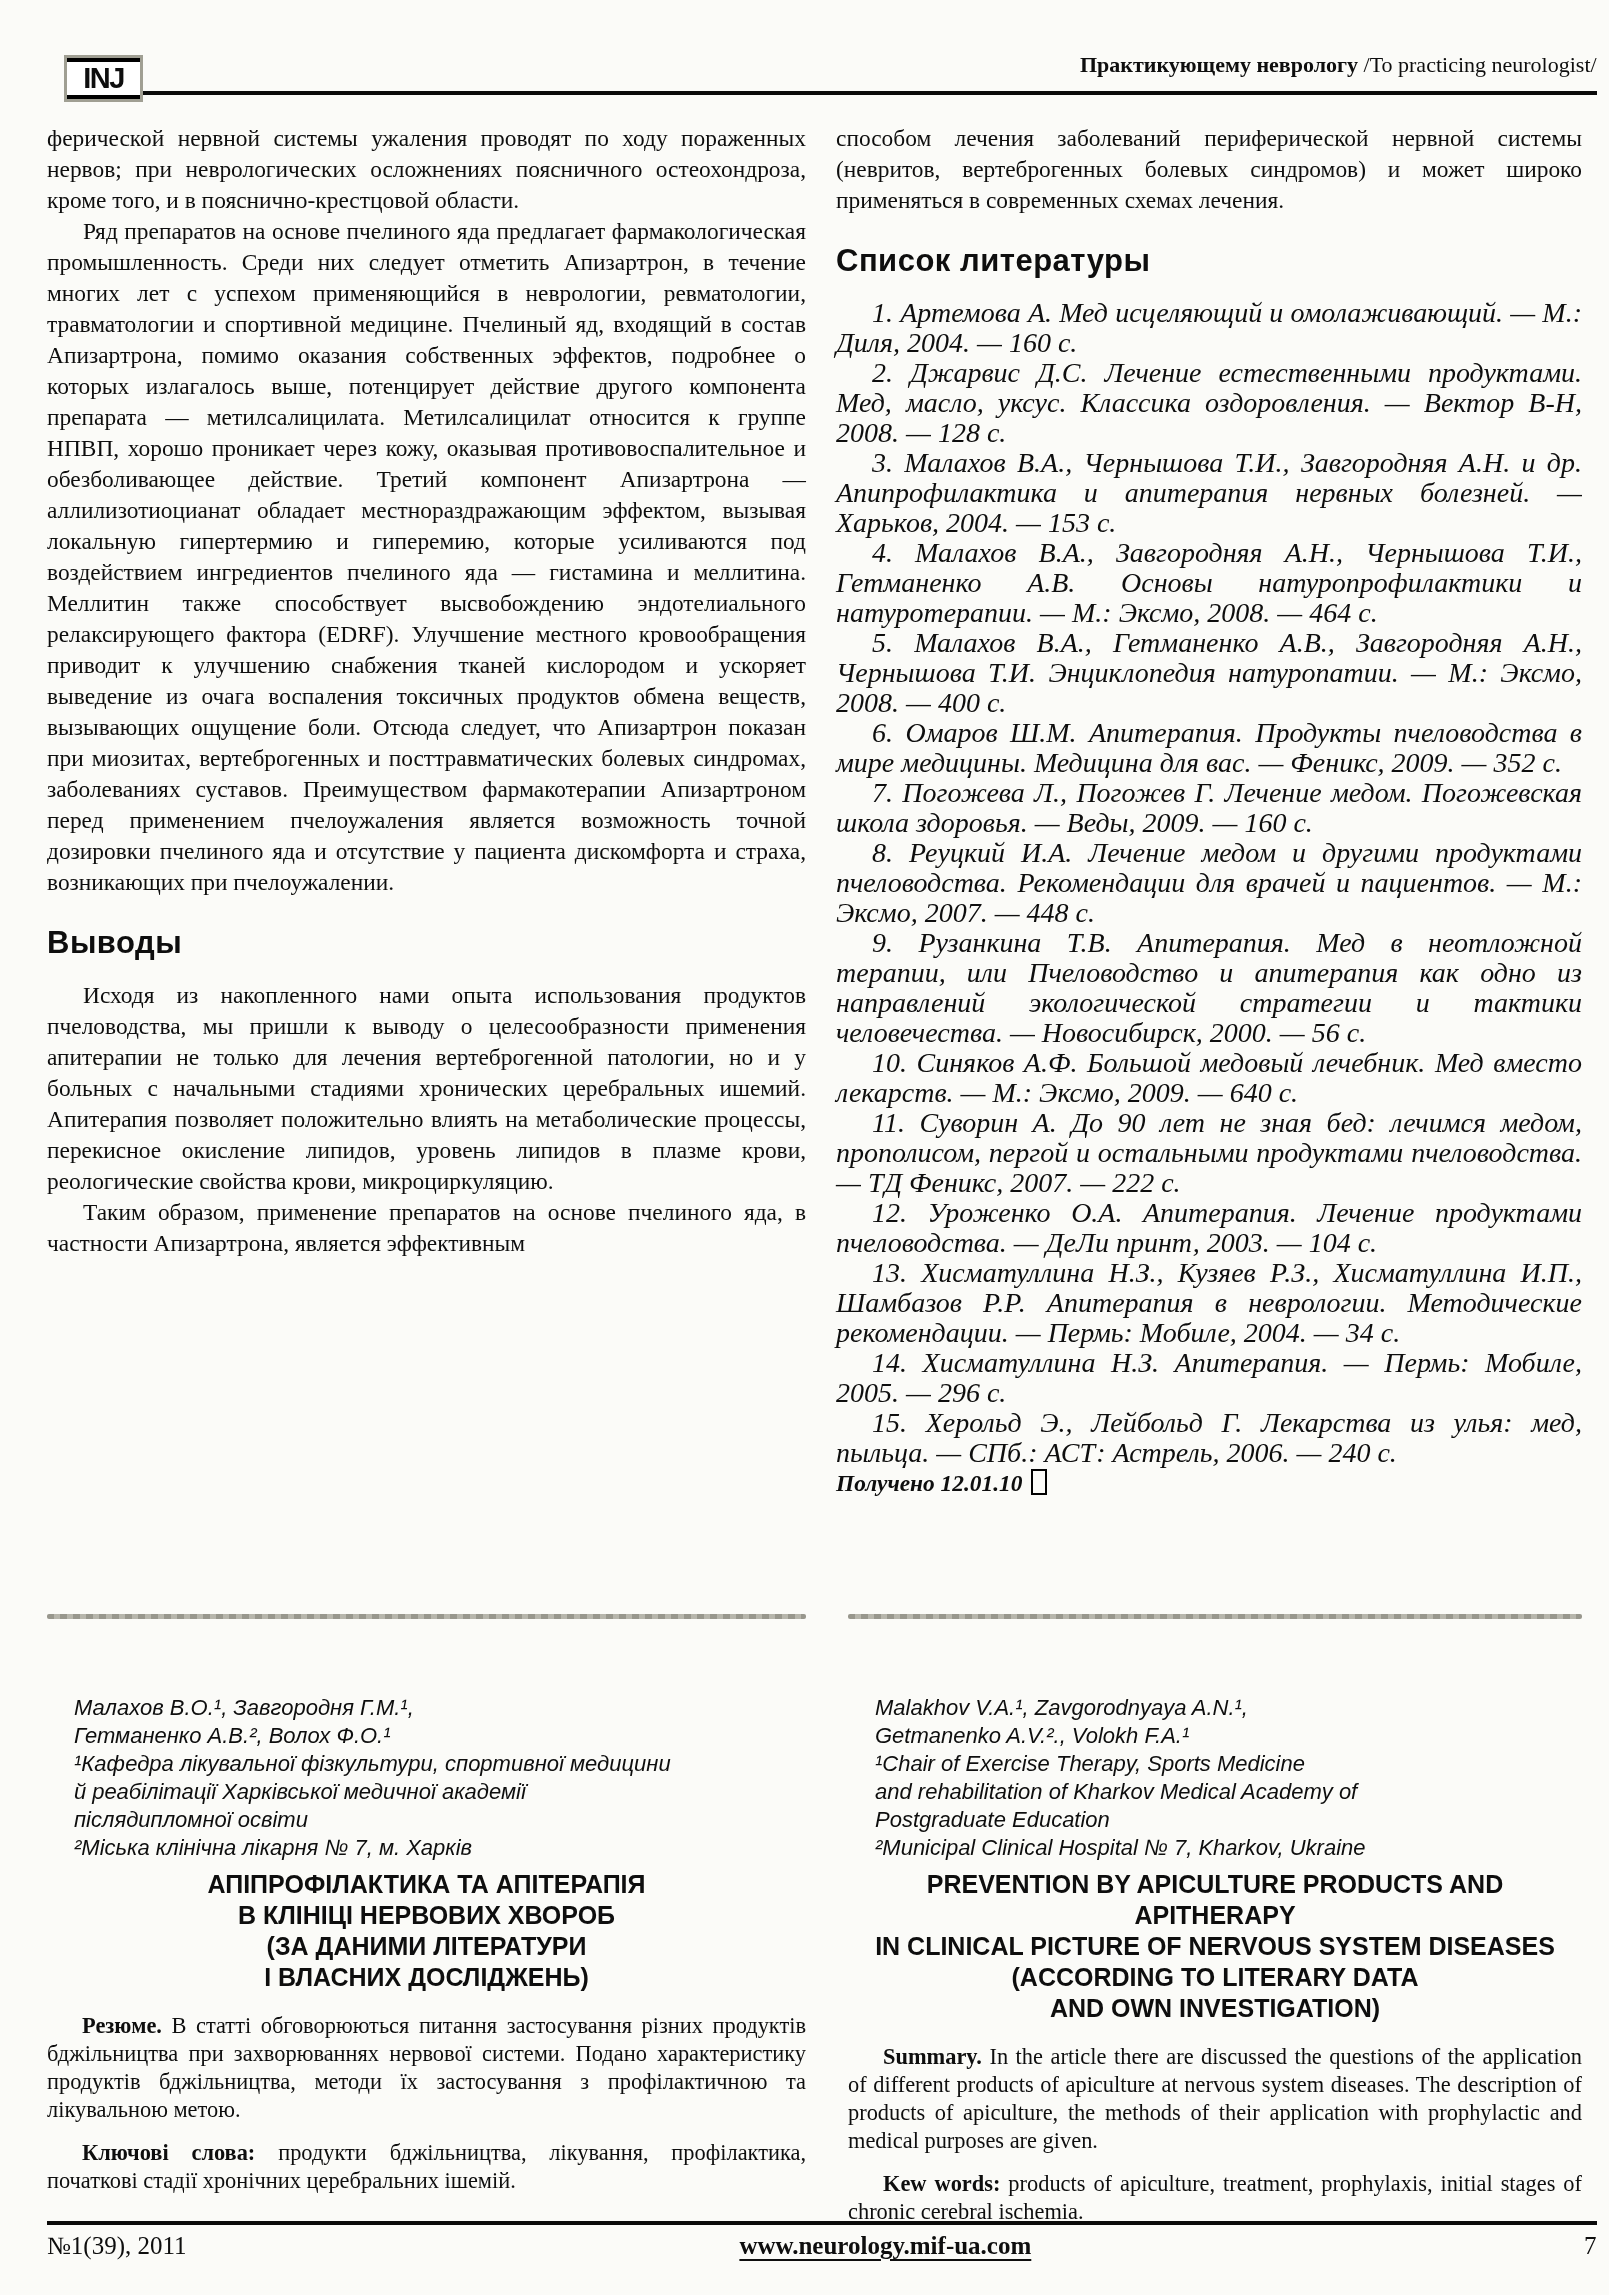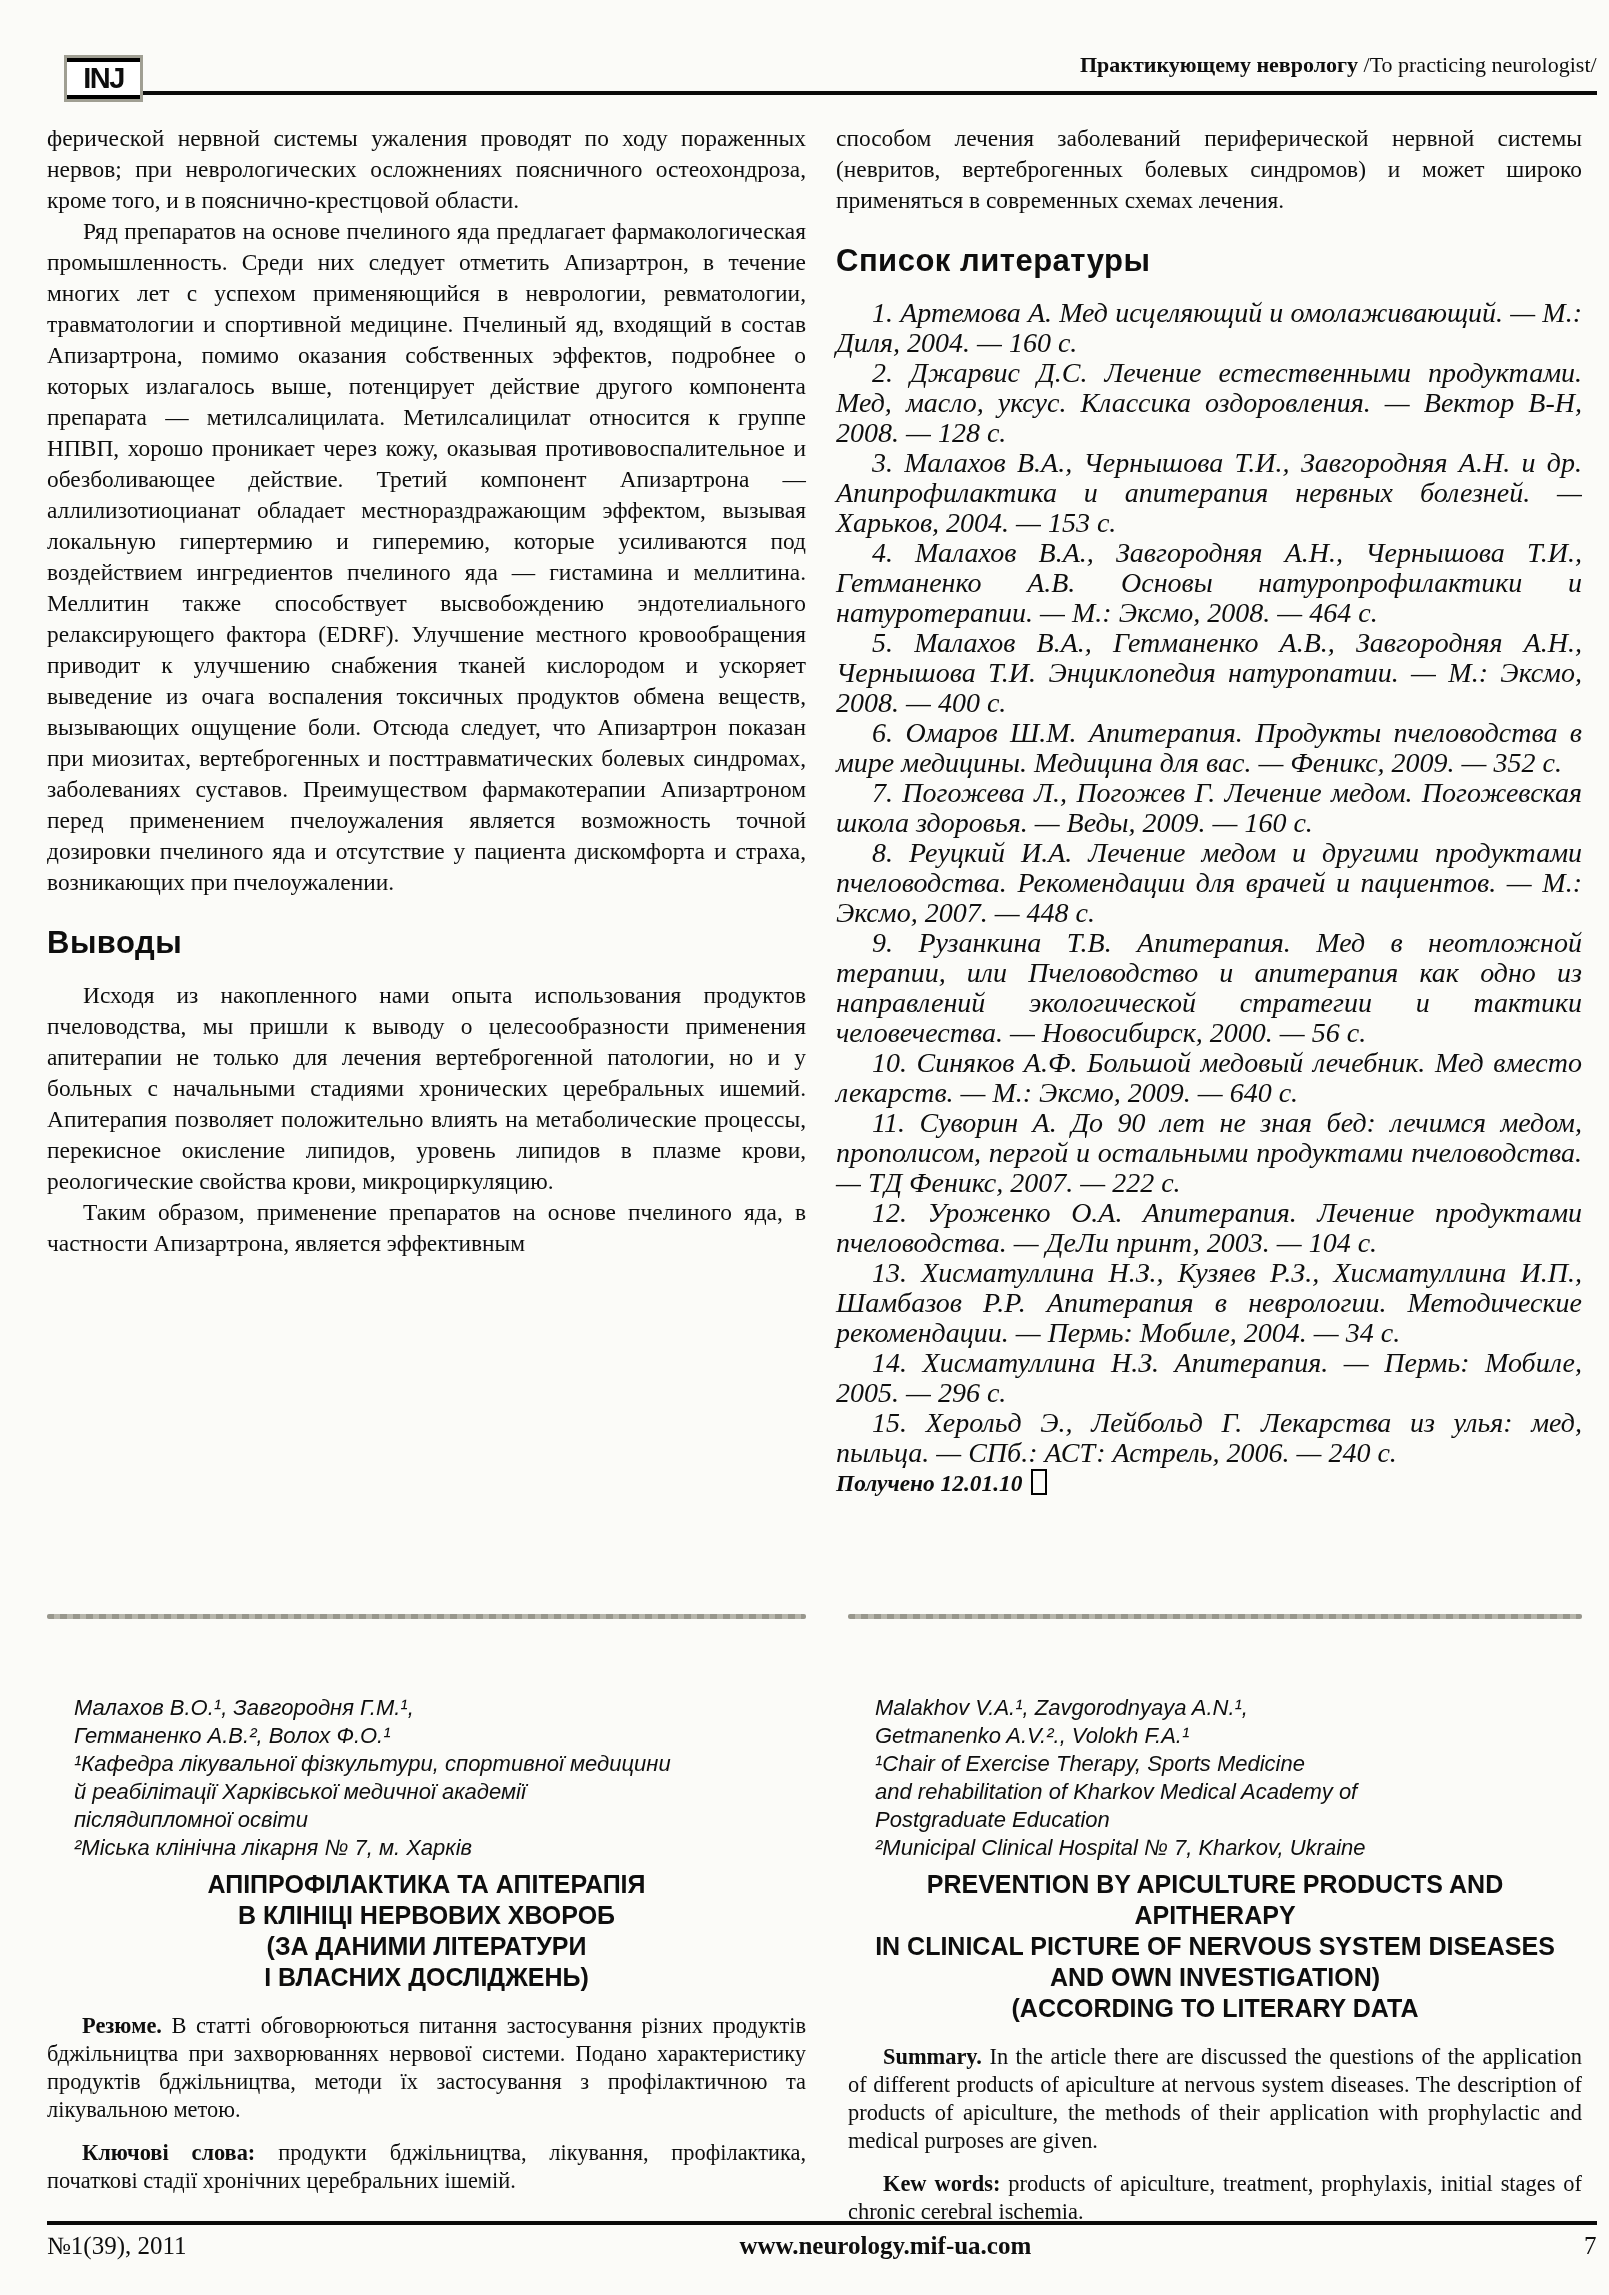--- a/index.html
+++ b/index.html
@@ -53,21 +53,21 @@
   }
   .abstract { margin:19px 0 0 0; font-size:22.4px; line-height:28px; text-align:justify; text-indent:35px; }
   .abstract .lbl { font-weight:bold; }
   .kw { margin-top:15px; }
   
   .footer-rule { position:absolute; left:47px; right:26.4px; top:2221px; height:4px; background:#0a0a0a; }
   .footer {
     position:absolute; left:47px; right:26.4px; top:2232px;
     display:flex; justify-content:space-between; align-items:baseline; font-size:25px;
   }
-  .footer .site { font-weight:bold; text-decoration-thickness:1.5px; text-underline-offset:5px;text-align:center; }
+  .footer .site { font-weight:bold; text-decoration:underline; text-decoration-thickness:1.5px; text-underline-offset:5px;text-align:center; }
 </style>
 </head>
 <body>
 
 <div class="page">
 
   <div class="logo-box">
     <div class="logo-inner">INJ</div>
   </div>
   <div class="header-rule"></div>
@@ -138,22 +138,22 @@
         <div>Malakhov V.A.¹, Zavgorodnyaya A.N.¹,</div>
         <div>Getmanenko A.V.²., Volokh F.A.¹</div>
         <div>¹Chair of Exercise Therapy, Sports Medicine</div>
         <div>and rehabilitation of Kharkov Medical Academy of</div>
         <div>Postgraduate Education</div>
         <div>²Municipal Clinical Hospital № 7, Kharkov, Ukraine</div>
       </div>
       <div class="b-title">
         <div>PREVENTION BY APICULTURE PRODUCTS AND APITHERAPY</div>
         <div>IN CLINICAL PICTURE OF NERVOUS SYSTEM DISEASES</div>
+        <div>(ACCORDING TO LITERARY DATA</div>
         <div>AND OWN INVESTIGATION)</div>
-        <div>(ACCORDING TO LITERARY DATA</div>
       </div>
       <p class="abstract"><span class="lbl">Summary.</span> <span>In the article there are discussed the questions of the application of different products of apiculture at nervous system diseases. The description of products of apiculture, the methods of their application with prophylactic and medical purposes are given.</span></p>
       <p class="abstract kw"><span class="lbl">Kew words:</span> <span>products of apiculture, treatment, prophylaxis, initial stages of chronic cerebral ischemia.</span></p>
     </div>
   </div>
 
   <div class="footer-rule"></div>
   <div class="footer">
     <span>№1(39), 2011</span>
     <span class="site">www.neurology.mif-ua.com</span>

